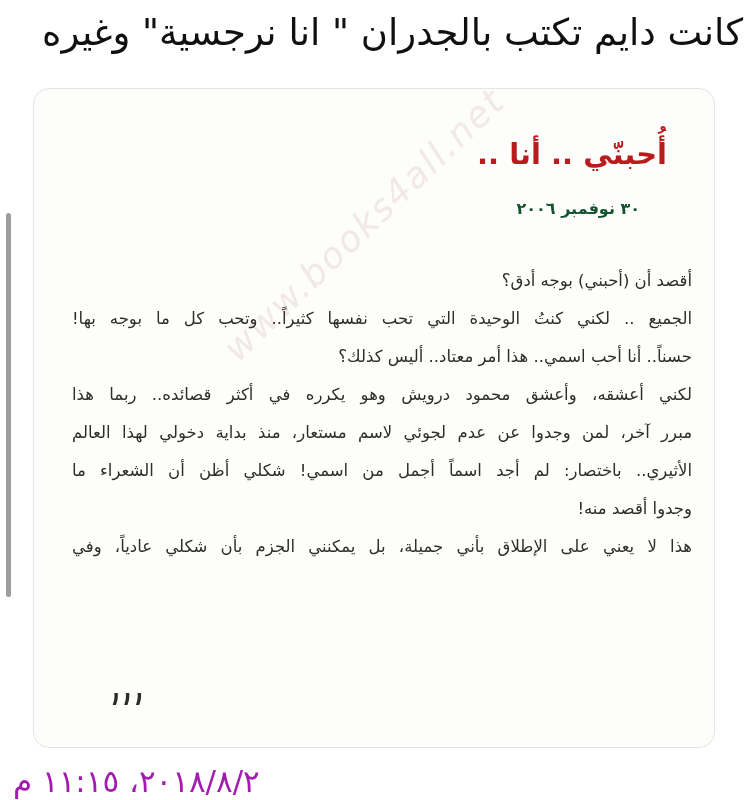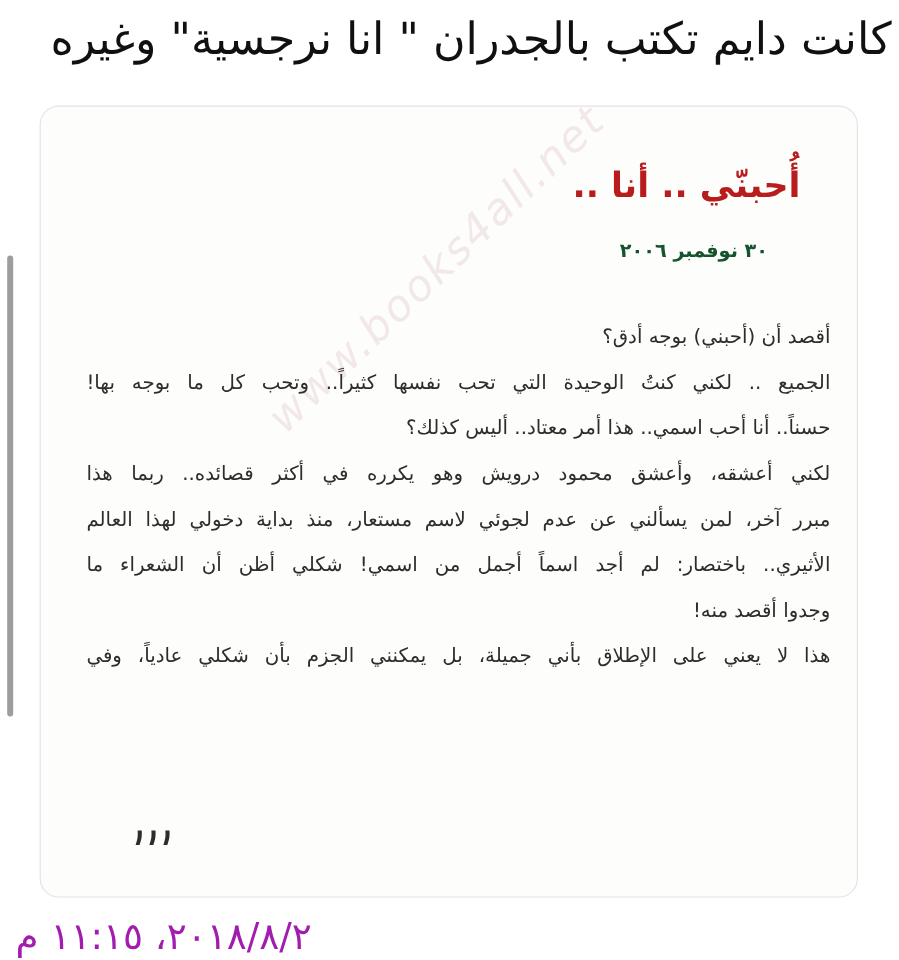--- a/index.html
+++ b/index.html
@@ -132,21 +132,21 @@
 
     <div class="book-title">أُحبنّي .. أنا ..</div>
 
     <div class="book-date">٣٠ نوفمبر ٢٠٠٦</div>
 
     <div class="book-body">
         <div class="bline">أقصد أن (أحبني) بوجه أدق؟</div>
         <div class="bline just">الجميع .. لكني كنتُ الوحيدة التي تحب نفسها كثيراً.. وتحب كل ما بوجه بها!</div>
         <div class="bline">حسناً.. أنا أحب اسمي.. هذا أمر معتاد.. أليس كذلك؟</div>
         <div class="bline just">لكني أعشقه، وأعشق محمود درويش وهو يكرره في أكثر قصائده.. ربما هذا</div>
-        <div class="bline just">مبرر آخر، لمن يسألني عن عدم لجوئي لاسم مستعار، منذ بداية دخولي لهذا العالم</div>
+        <div class="bline just">مبرر آخر، لمن وجدوا عن عدم لجوئي لاسم مستعار، منذ بداية دخولي لهذا العالم</div>
         <div class="bline just">الأثيري.. باختصار: لم أجد اسماً أجمل من اسمي! شكلي أظن أن الشعراء ما</div>
         <div class="bline">وجدوا أقصد منه!</div>
         <div class="bline just">هذا لا يعني على الإطلاق بأني جميلة، بل يمكنني الجزم بأن شكلي عادياً، وفي</div>
       </div>
 
     <div class="page-number">١١١</div>
   </div>
 
   <div class="scrollbar"></div>
 

